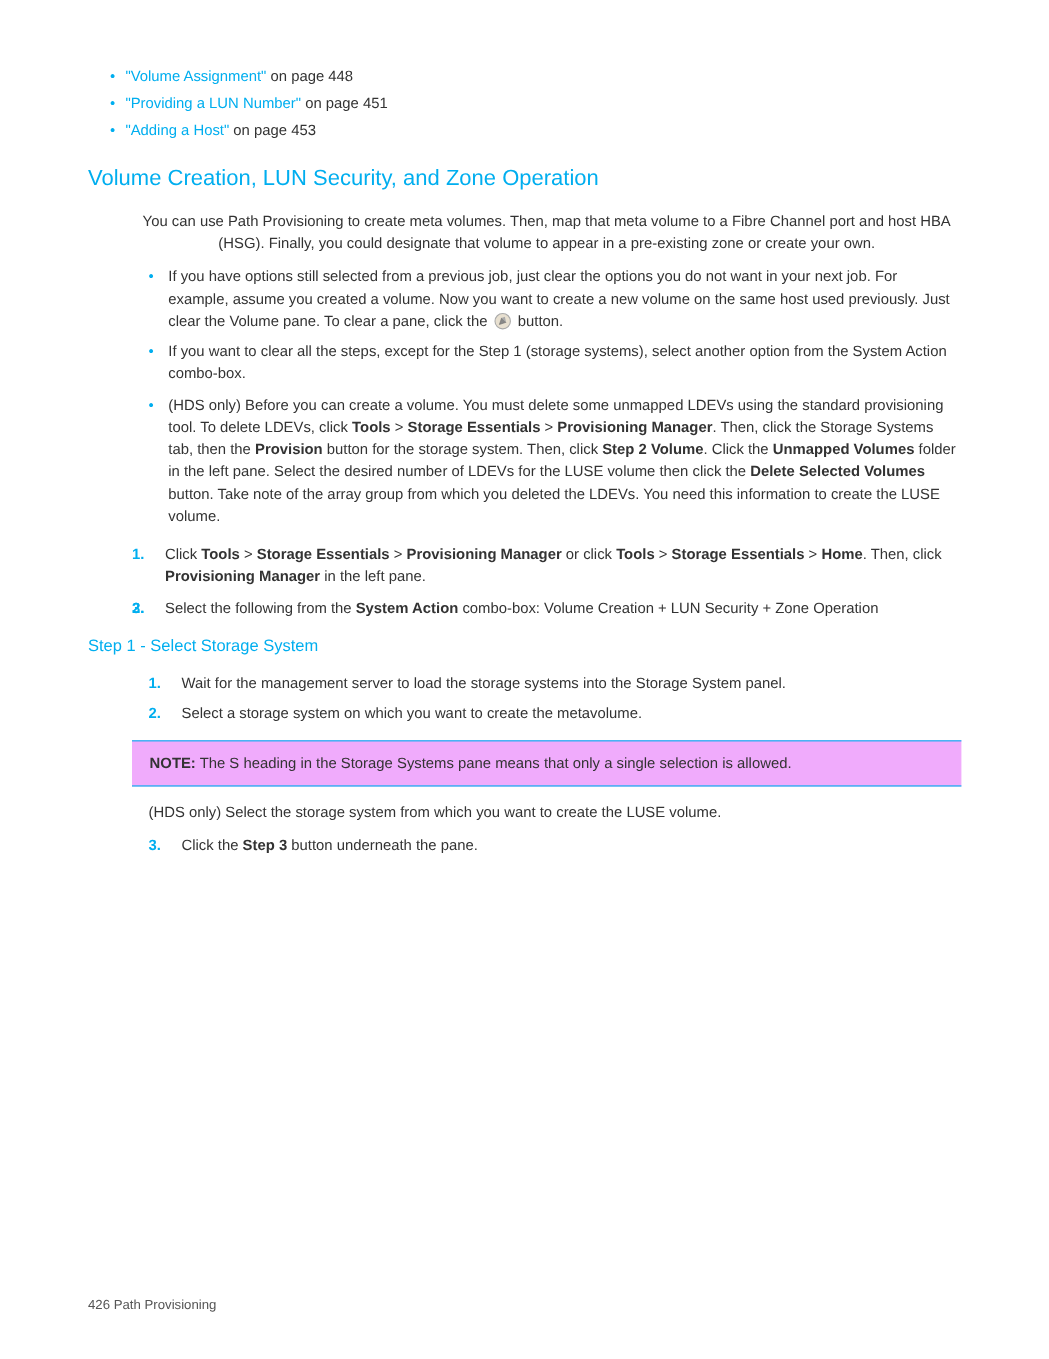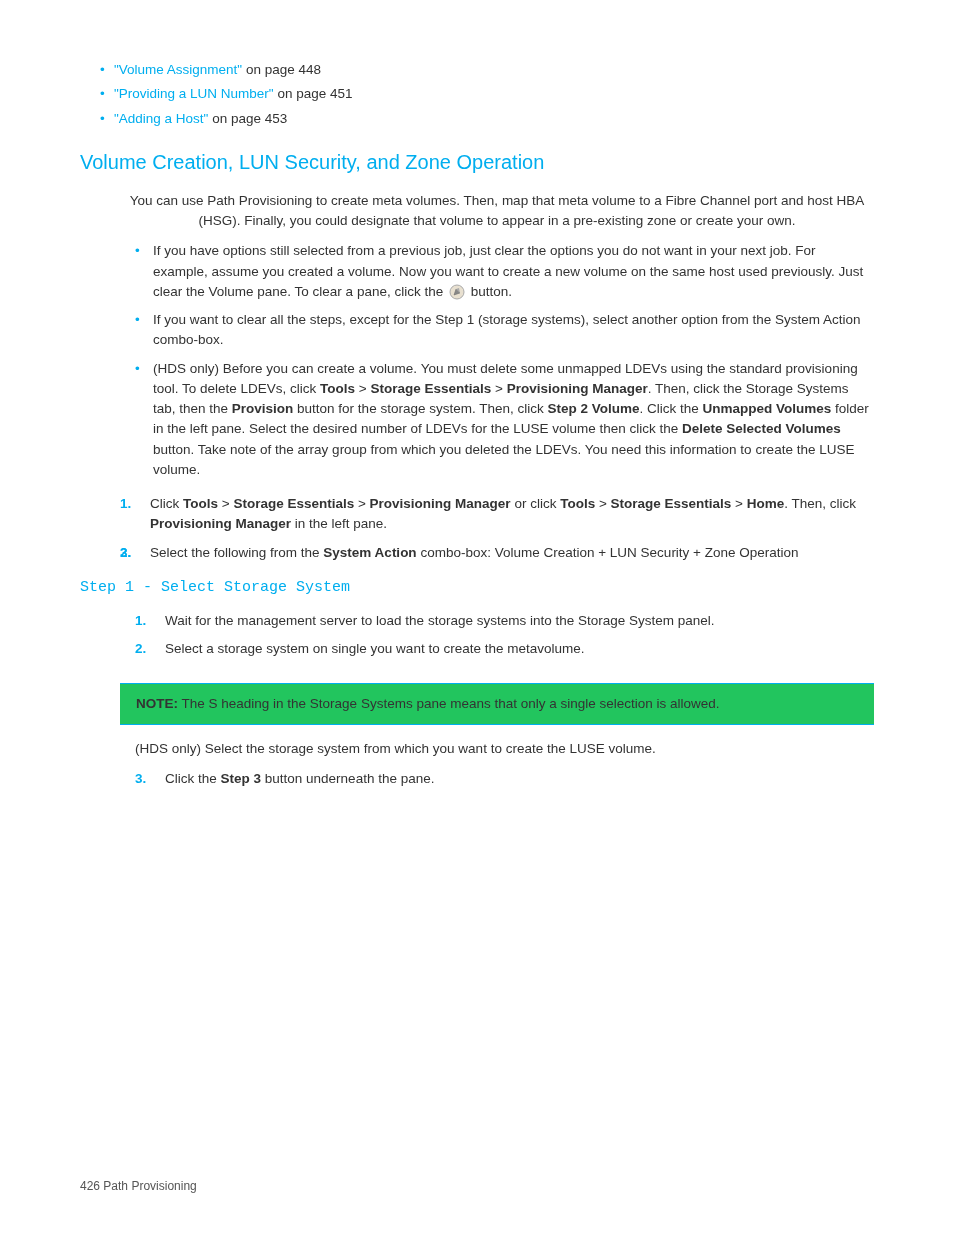--- a/index.html
+++ b/index.html
@@ -56,21 +56,20 @@
       margin-bottom: 14px;
       margin-top: 8px;
     }
 
     .sub-heading {
       color: #00AEEF;
       font-size: 15px;
       font-weight: normal;
       margin-bottom: 12px;
       margin-top: 10px;
-      font-family: Liberation Mono, monospace;
     }
 
     .body-text {
       margin-bottom: 10px;
       padding-left: 40px;
     }
 
     .intro-text {
       margin-bottom: 10px;
       padding-left: 40px;
@@ -124,22 +123,22 @@
 
     .to-access {
       padding-left: 40px;
       margin-bottom: 6px;
     }
 
     .note-box {
       border-top: 1.5px solid #00AEEF;
       border-bottom: 1.5px solid #00AEEF;
       padding: 10px 16px;
-      margin: 24px 0 14px 40px;
-      background: #22c55e;
+      margin: 14px 0 14px 40px;
+      background: #f0abfc;
     }
 
     .note-box .note-label {
       font-weight: bold;
       color: #333;
     }
 
     .pencil-icon {
       display: inline-block;
       width: 16px;
@@ -238,21 +237,21 @@
 
   <h3 class="sub-heading">Step 1 - Select Storage System</h3>
 
   <ol class="sub-ordered-list">
     <li>
       <span class="num">1.</span>
       <span>Wait for the management server to load the storage systems into the Storage System panel.</span>
     </li>
     <li>
       <span class="num">2.</span>
-      <span>Select a storage system on single you want to create the metavolume.</span>
+      <span>Select a storage system on which you want to create the metavolume.</span>
     </li>
   </ol>
 
   <div class="note-box">
     <span class="note-label">NOTE:</span><span>  The S heading in the Storage Systems pane means that only a single selection is allowed.</span>
   </div>
 
   <p class="body-text" style="padding-left:55px;">(HDS only) Select the storage system from which you want to create the LUSE volume.</p>
 
   <ol class="sub-ordered-list" style="margin-top:4px;">

